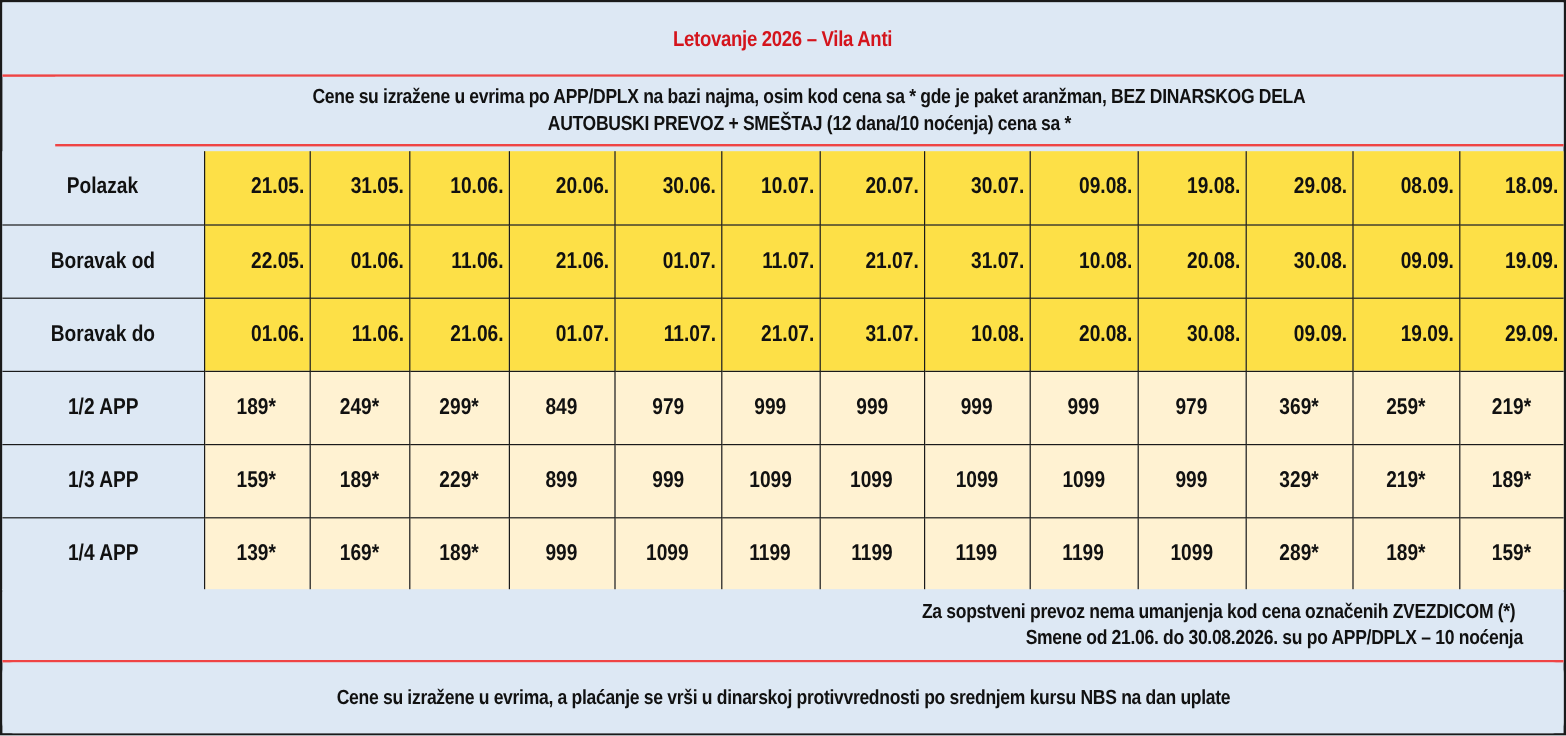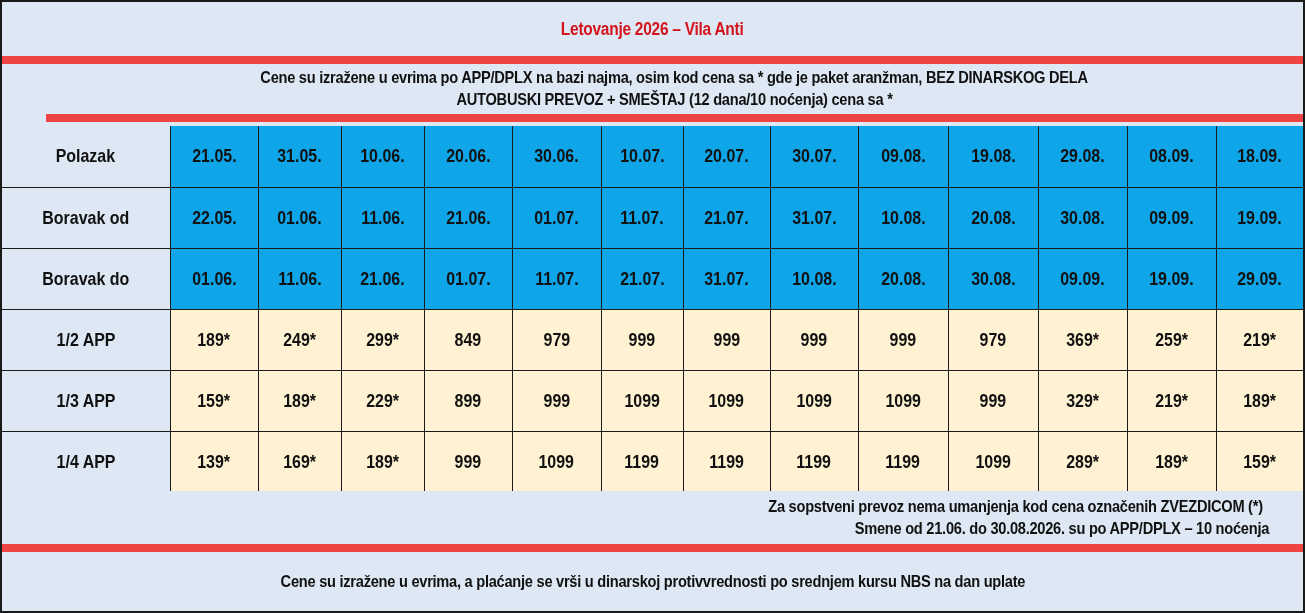--- a/index.html
+++ b/index.html
@@ -1,28 +1,28 @@
 <!DOCTYPE html>
 <html><head>
   <meta charset="utf-8">
   <style>
     * { box-sizing: border-box; margin: 0; padding: 0; }
     html, body { width: 1305px; height: 613px; background: #ffffff; overflow: hidden; }
     body { font-family: "Liberation Sans", "DejaVu Sans", sans-serif; color: #111; }
     .wrap { position: relative; width: 1305px; height: 613px; border: 2px solid #1a1a1a; background: #dde8f4; }
-    .band { position: absolute; left: 0; right: 0; display: flex; flex-direction: column; align-items: center; justify-content: center; text-align: center; background: #dde8f4; border-bottom: 8px solid #ef4444; }
+    .band { position: absolute; left: 0; right: 0; display: flex; flex-direction: column; align-items: center; justify-content: center; text-align: center; background: #dde8f4; border-bottom: 2px solid #ef4444; }
     .band .ln { font-weight: bold; font-size: 17px; letter-spacing: -0.3px; line-height: 22px; transform: scaleX(0.86); white-space: nowrap; }
     .title .ln { color: #d4141c; font-size: 18px; }
     table { position: absolute; left: 0; top: 124px; width: 1301px; border-collapse: collapse; table-layout: fixed; padding-left: 22px; }
     td { border: 1.5px solid #1a1a1a; text-align: center; vertical-align: middle; height: 61px; font-weight: bold; font-size: 19px; }
     td span { display: inline-block; transform: scaleX(0.84); white-space: nowrap; }
     tr:first-child td { border-top: none; }
     td:first-child { border-left: none; }
     td:last-child { border-right: none; }
-    .hdr { background: #0ea5e9; }
+    .hdr { background: #fde047; text-align: right; }
     .price { background: #fff2d2; margin-top: 32px; }
     .lbl { background: #dde8f4; }
   </style>
 </head>
 <body>
 
 <div class="wrap">
   <div class="band title" style="top:0; height:62px;">
     <div class="ln">Letovanje 2026 – Vila Anti</div>
   </div>

